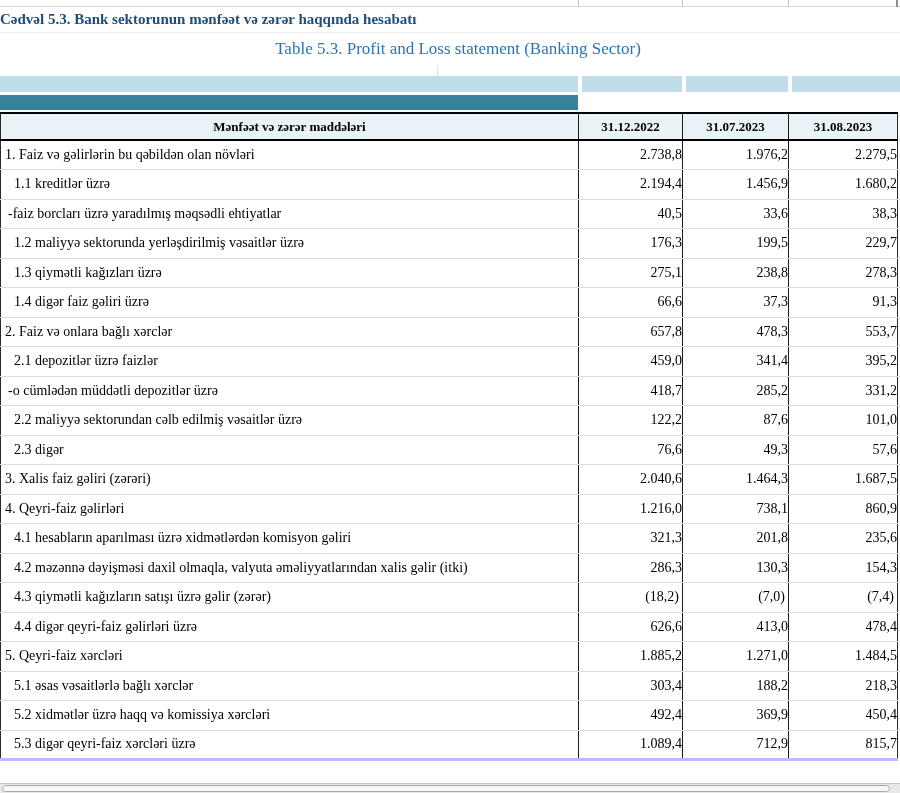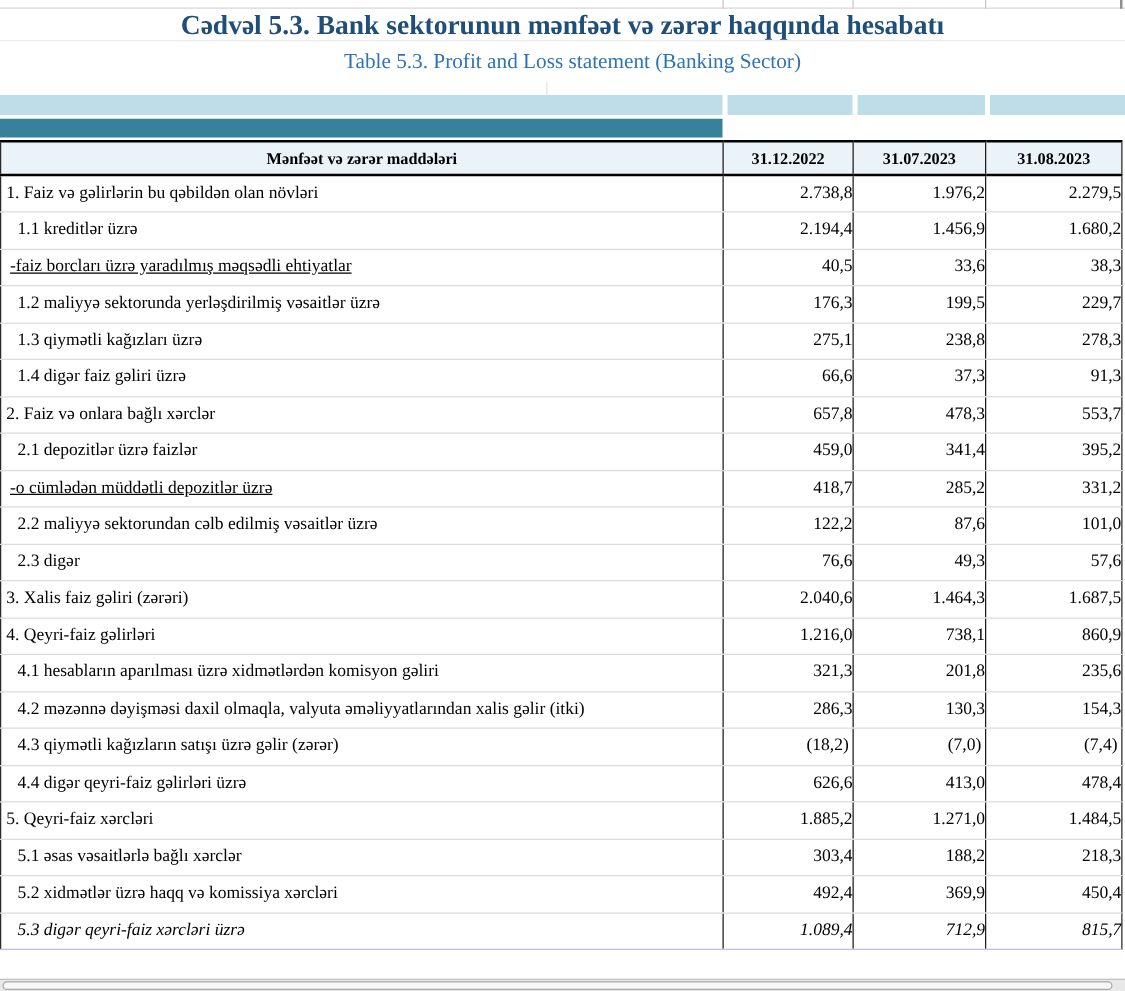--- a/index.html
+++ b/index.html
@@ -21,22 +21,22 @@
   }
   
   .top-strip{position:relative;height:7px;border-bottom:1px solid #d8d8d8;}
   .top-strip .vline{position:absolute;top:0;width:1px;height:7px;background:#c6c6c6;}
   .top-strip .vline.v1{left:578px;}
   .top-strip .vline.v2{left:682px;}
   .top-strip .vline.v3{left:788px;}
   .top-strip .vline.v4{left:896px;background:#8f8f8f;width:2px;}
 
   .title-az{
-    height:26px;line-height:25px;text-align:center;
-    font-size:22px;font-weight:bold;color:var(--title-az);
+    height:26px;line-height:25px;
+    font-size:15px;font-weight:bold;color:var(--title-az);
     border-bottom:1px solid #ececec;
   }
   .title-en{
     height:33px;line-height:31px;text-align:center;
     font-size:17px;color:var(--title-en);margin-left:16px;
   }
   .title-gap{position:relative;height:10px;}
   .title-gap .faint-vline{position:absolute;left:437px;top:0;width:1px;height:10px;background:#e2e2e2;}
 
   .band-light{
@@ -74,25 +74,25 @@
   }
   table.pl-table th:last-child,table.pl-table td:last-child{
     border-right:1.5px solid #2a2a2a;
   }
   table.pl-table tbody td{
     height:29.5px;
     border-bottom:1px solid var(--grid-light);
     padding:0;
     vertical-align:middle;
   }
-  table.pl-table tbody tr:last-child td{border-bottom:1px solid #c4b5fd;font-style:italic;}
+  table.pl-table tbody tr:last-child td{border-bottom:3px solid #c4b5fd;}
   td.label{text-align:left;}
   td.label.indent-0{padding-left:4px;margin-left:28px;}
   td.label.indent-1{padding-left:13px;}
-  td.label.indent-2{padding-left:7px;text-decoration:underline;}
+  td.label.indent-2{padding-left:7px;}
   td.num{text-align:right;padding-right:8px;}
   td.num.neg{padding-right:3px;}
 
   .bottom-scroll{
     position:absolute;left:0;bottom:0;width:900px;height:10px;
     background:#e8e8e8;border-top:1px solid #c2c2c2;
   }
   .bottom-scroll .thumb{
     position:absolute;left:2px;top:1px;height:7px;width:888px;
     background:#f7f7f7;border:1px solid #a8a8a8;border-radius:4px;

